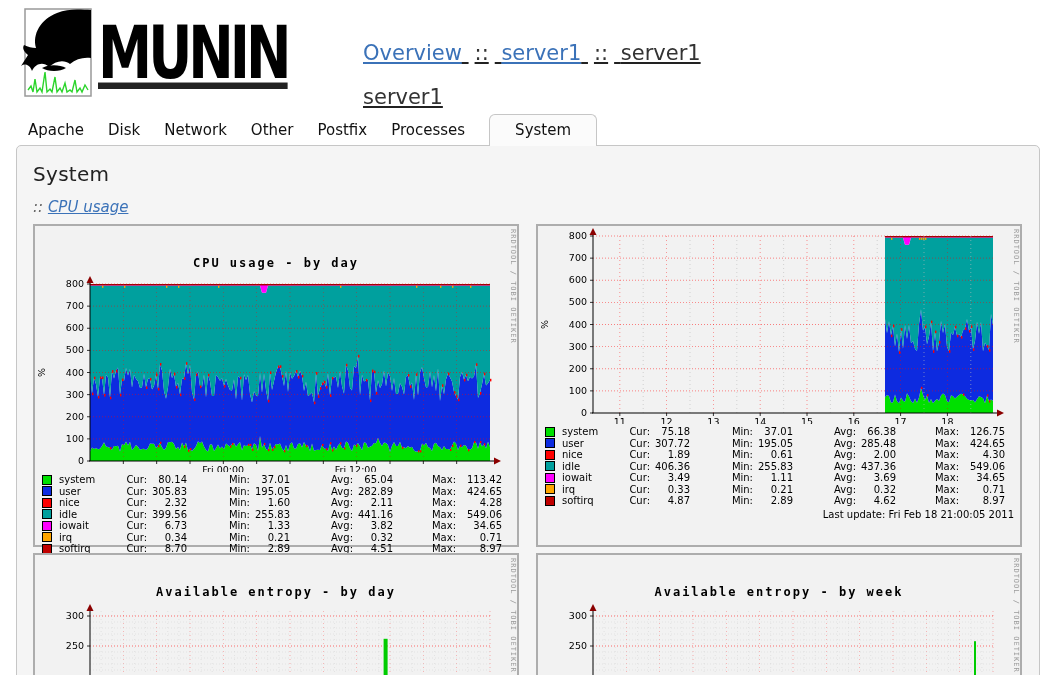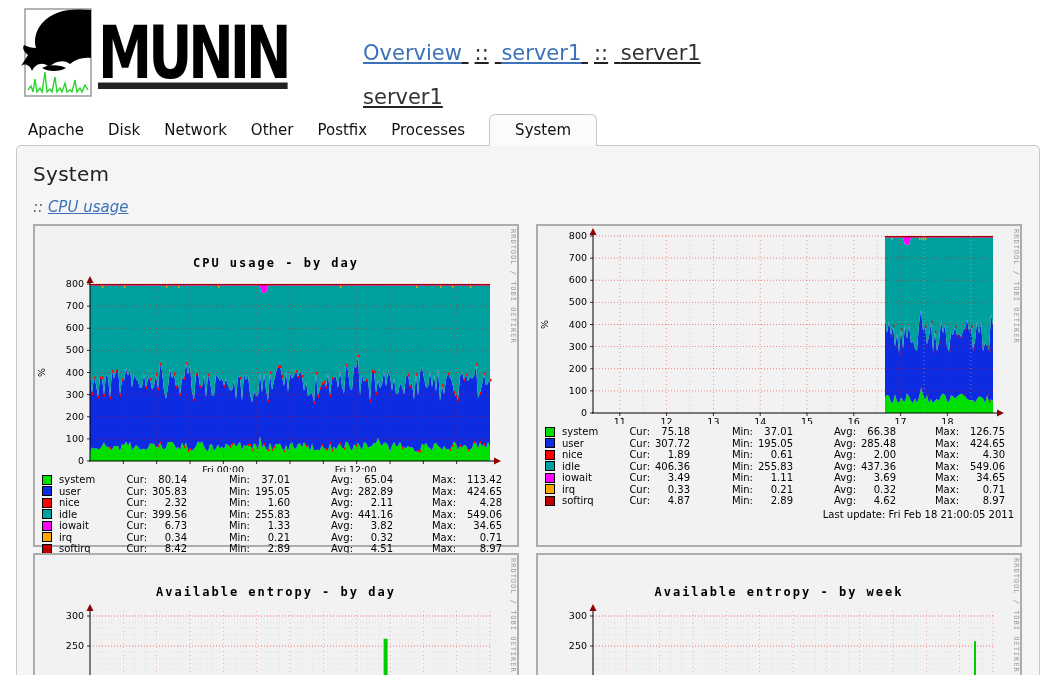--- a/index.html
+++ b/index.html
@@ -367,21 +367,21 @@
               <span class="leg-val">0.32</span>
               <span></span>
               <span class="leg-key">Max:</span>
               <span class="leg-val">0.71</span>
               <span></span>
             </div>
             <div class="leg-row">
               <span class="leg-sw" style="background: rgb(192, 0, 0);"></span>
               <span class="leg-name">softirq</span>
               <span class="leg-key">Cur:</span>
-              <span class="leg-val">8.42</span>
+              <span class="leg-val">8.70</span>
               <span></span>
               <span class="leg-key">Min:</span>
               <span class="leg-val">2.89</span>
               <span></span>
               <span class="leg-key">Avg:</span>
               <span class="leg-val">4.51</span>
               <span></span>
               <span class="leg-key">Max:</span>
               <span class="leg-val">8.97</span>
               <span></span>

